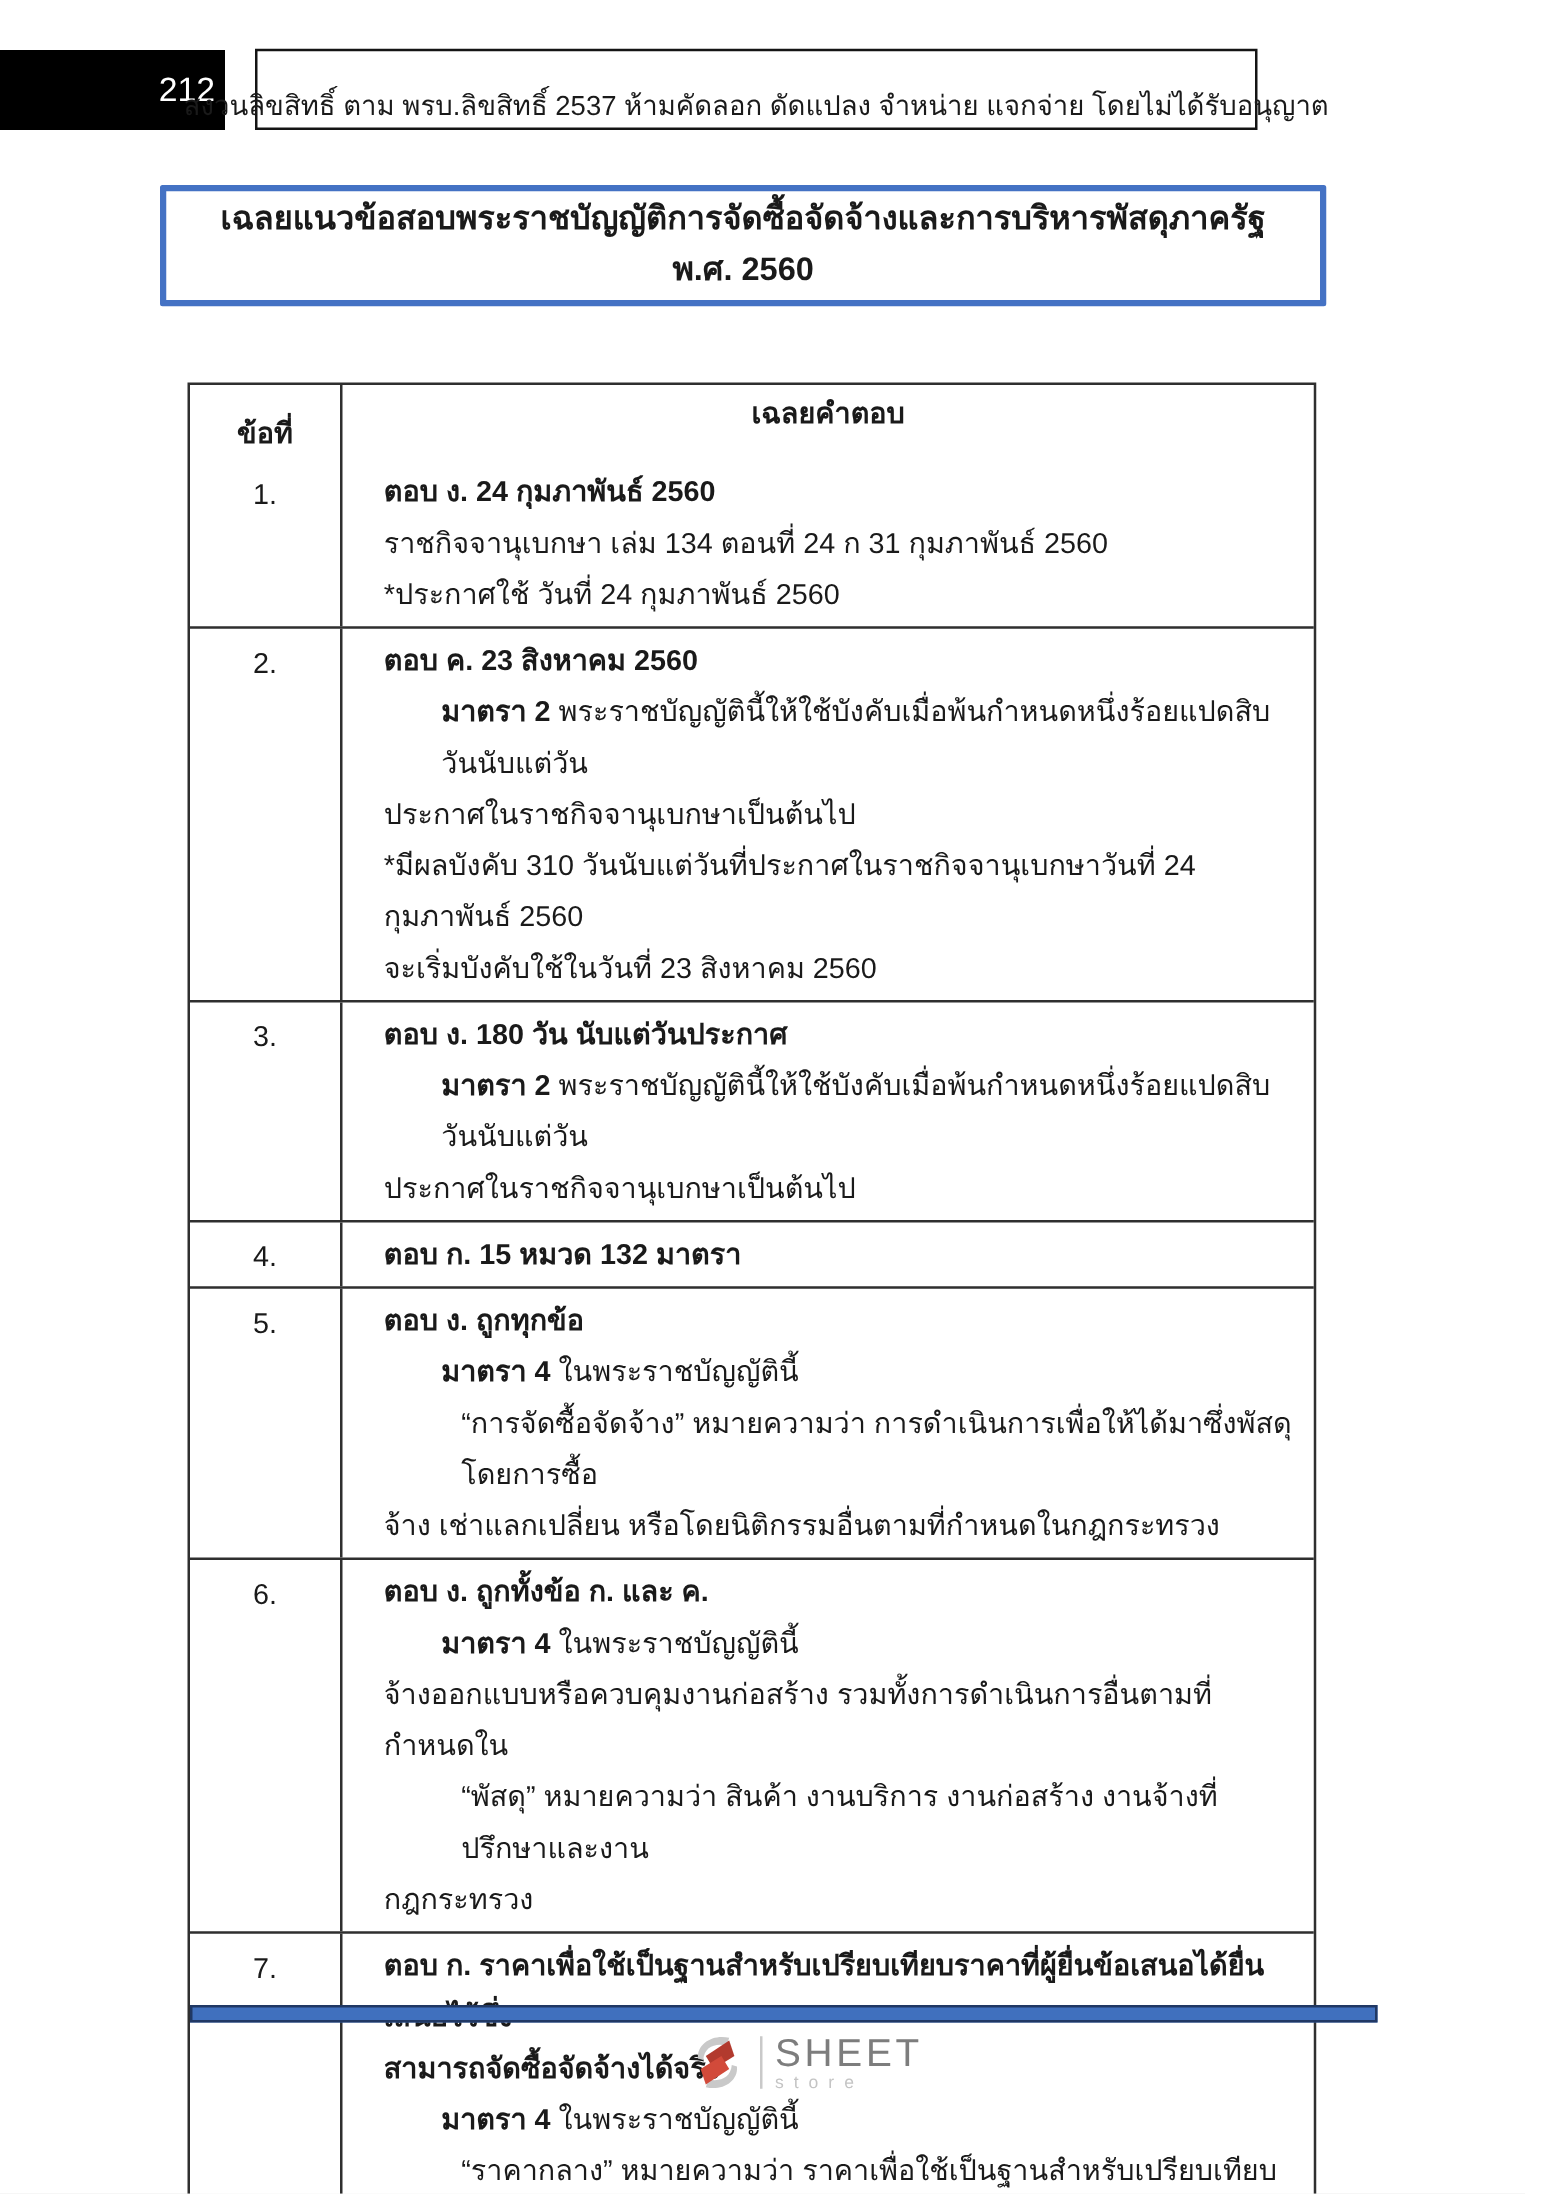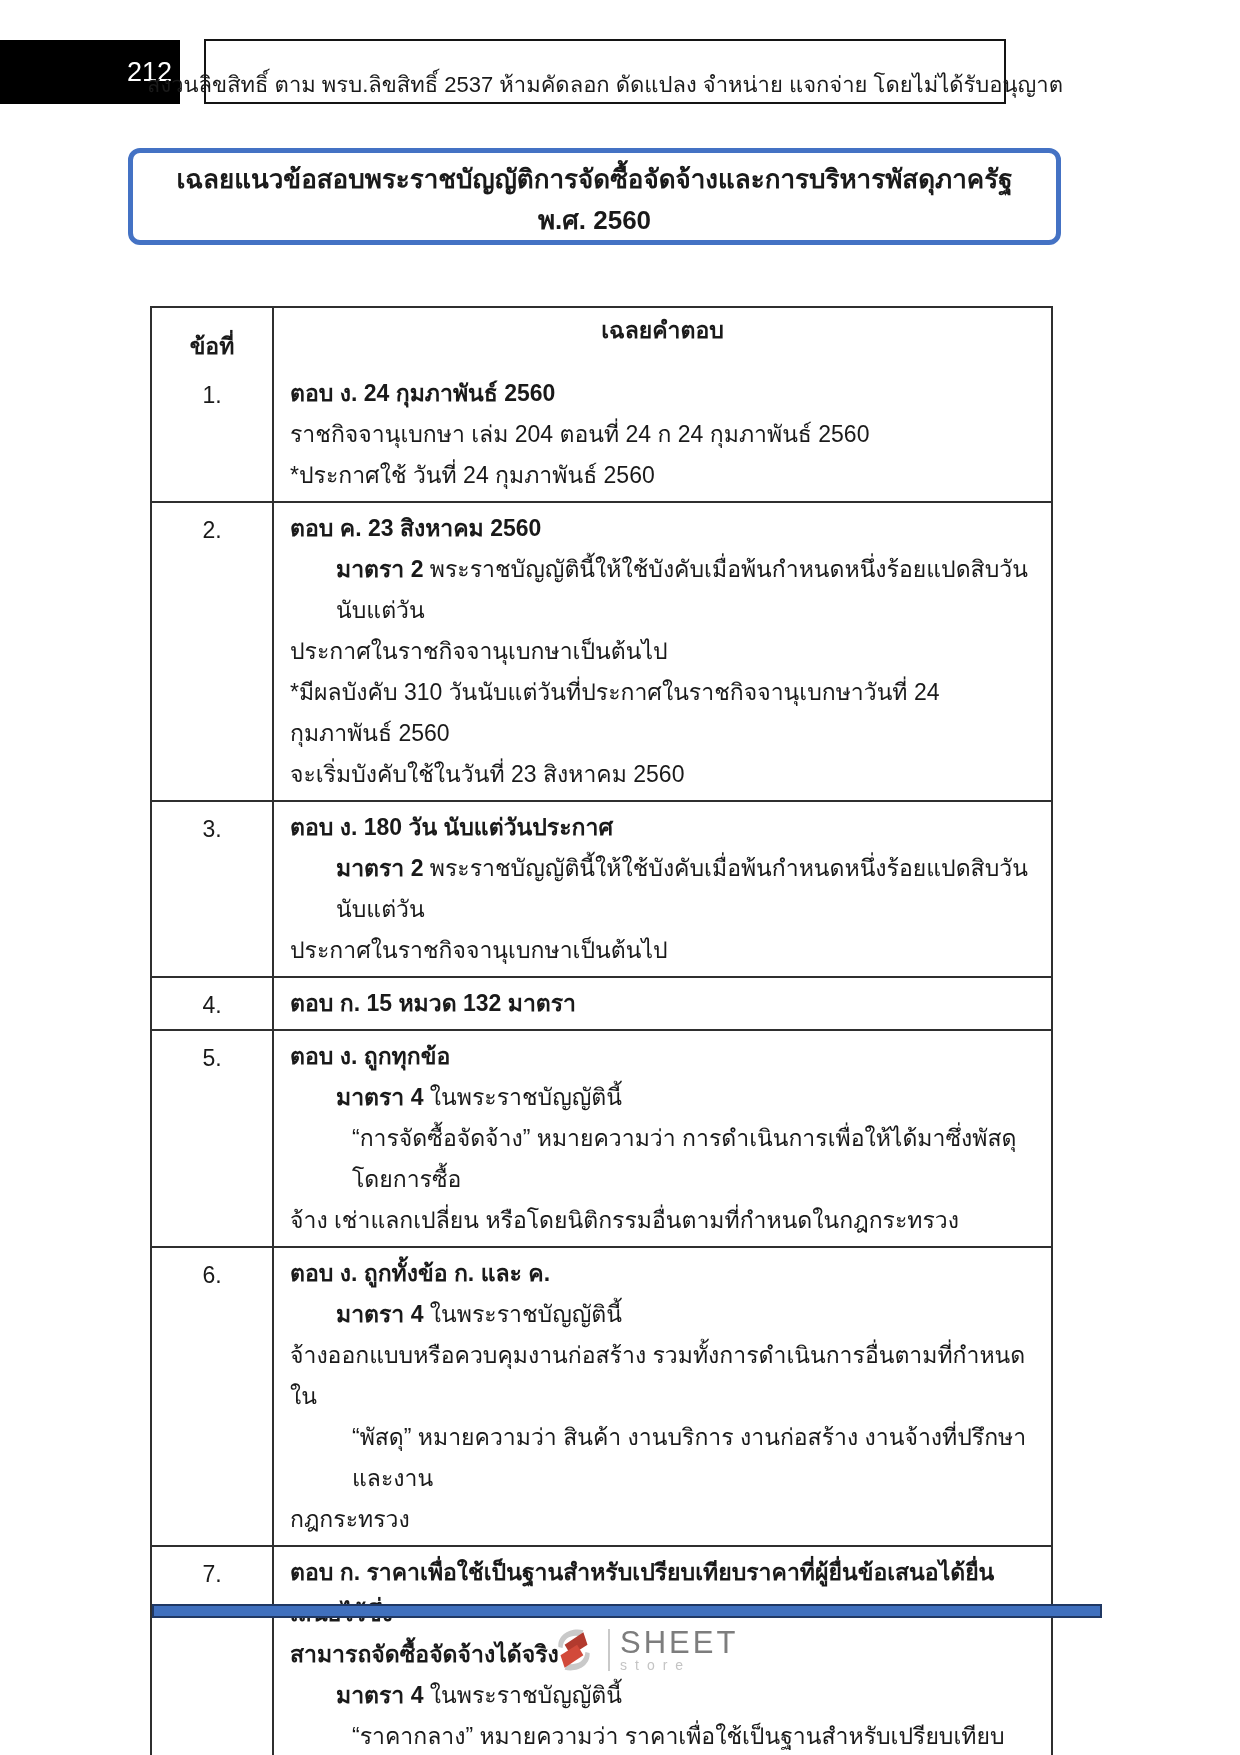--- a/index.html
+++ b/index.html
@@ -43,24 +43,24 @@
     font-size: 22px;
     white-space: nowrap;
   }
 
   
   .title-box {
     position: absolute;
     left: 128px; top: 148px;
     width: 933px; height: 97px;
     border: 5px solid #4472C4;
-    border-radius: 12px;
-    background: #ffffff;
-    display: flex;
-    align-items: flex-end;
+    border-radius: 2px;
+    background: #ffffff;
+    display: flex;
+    align-items: flex-start;
     justify-content: center;
     font-size: 26px;
     font-weight: bold;
     text-align: center;
     padding: 0 20px;
   }
 
   
   .answer-table {
     position: absolute;
@@ -76,20 +76,21 @@
   }
   .trow + .trow { border-top: 2px solid #2f2f2f; }
   .cell-no {
     border-right: 2px solid #2f2f2f;
     text-align: center;
     padding-top: 7px;
     line-height: 41px;
   }
   .cell-ans {
     padding: 5px 14px 5px 16px;
+    margin-left: 17px;
   }
   .cell-ans .line { line-height: 41px; }
   .line.ind1 { padding-left: 46px; }
   .line.ind2 { padding-left: 62px; }
   .b { font-weight: bold; }
 
   .thead .cell-no, .thead .cell-head {
     font-weight: bold;
     text-align: center;
     line-height: 40px;
@@ -152,21 +153,21 @@
   <div class="answer-table">
     <div class="trow thead">
       <div class="cell-no">ข้อที่</div>
       <div class="cell-head">เฉลยคำตอบ</div>
     </div>
     <div id="table-body">
         <div class="trow">
           <div class="cell-no">1.</div>
           <div class="cell-ans">
             <div class="line"><span class="b">ตอบ ง. 24 กุมภาพันธ์ 2560</span></div>
-            <div class="line"><span>ราชกิจจานุเบกษา เล่ม 204 ตอนที่ 24 ก 24 กุมภาพันธ์ 2560</span></div>
+            <div class="line"><span>ราชกิจจานุเบกษา เล่ม 134 ตอนที่ 24 ก 31 กุมภาพันธ์ 2560</span></div>
             <div class="line"><span>*ประกาศใช้ วันที่ 24 กุมภาพันธ์ 2560</span></div>
           </div>
         </div>
         <div class="trow">
           <div class="cell-no">2.</div>
           <div class="cell-ans">
             <div class="line"><span class="b">ตอบ ค. 23 สิงหาคม 2560</span></div>
             <div class="line ind1"><span class="b">มาตรา 2 </span><span>พระราชบัญญัตินี้ให้ใช้บังคับเมื่อพ้นกำหนดหนึ่งร้อยแปดสิบวันนับแต่วัน</span></div>
             <div class="line"><span>ประกาศในราชกิจจานุเบกษาเป็นต้นไป</span></div>
             <div class="line"><span>*มีผลบังคับ 310 วันนับแต่วันที่ประกาศในราชกิจจานุเบกษาวันที่ 24 กุมภาพันธ์ 2560</span></div>

